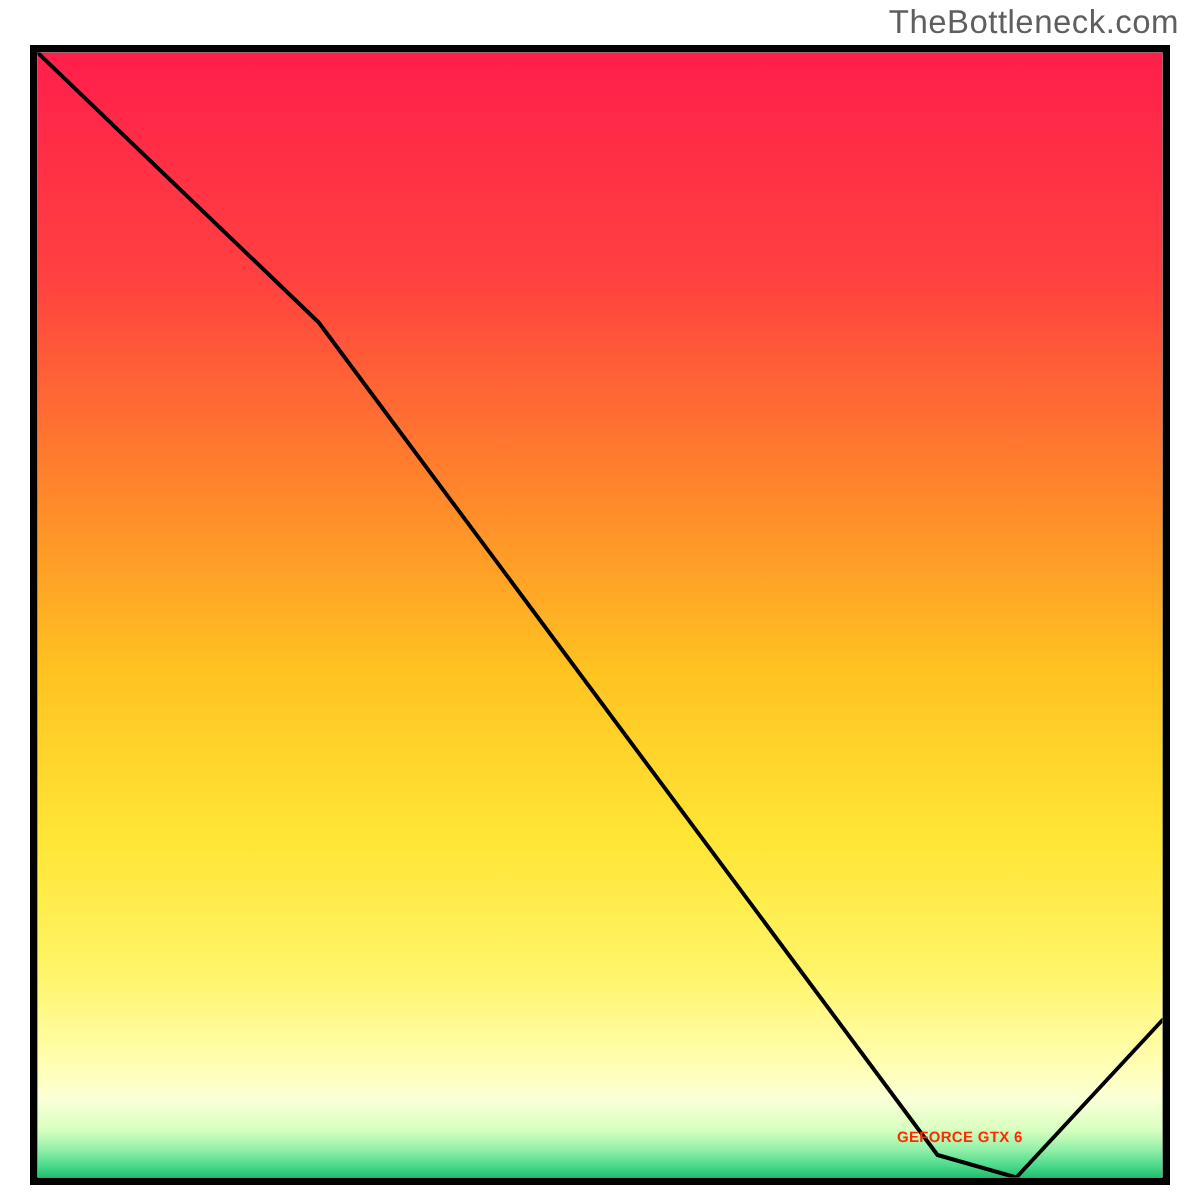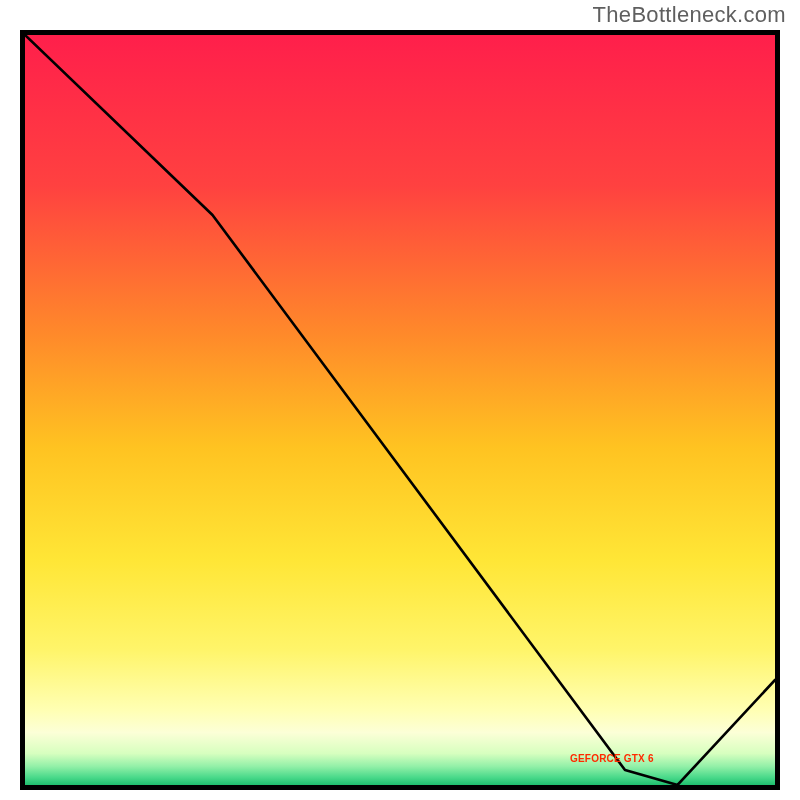--- a/index.html
+++ b/index.html
@@ -51,20 +51,21 @@
     height: 750px;
     z-index: 3;
   }
   .series-label {
     position: absolute;
     font-size: 10px;
     font-weight: 700;
     color: #ff2a00;
     letter-spacing: 0.2px;
     z-index: 4;
+    margin-left: 28px;
   }
 </style>
 </head>
 <body>
 
 <div class="chart-wrap">
 
   <div class="watermark">TheBottleneck.com</div>
 
   <svg class="bg-gradient" viewBox="0 0 100 100" preserveAspectRatio="none">

